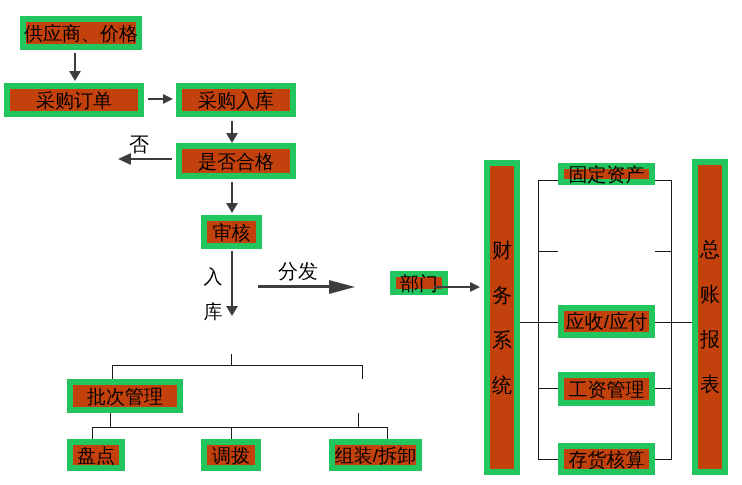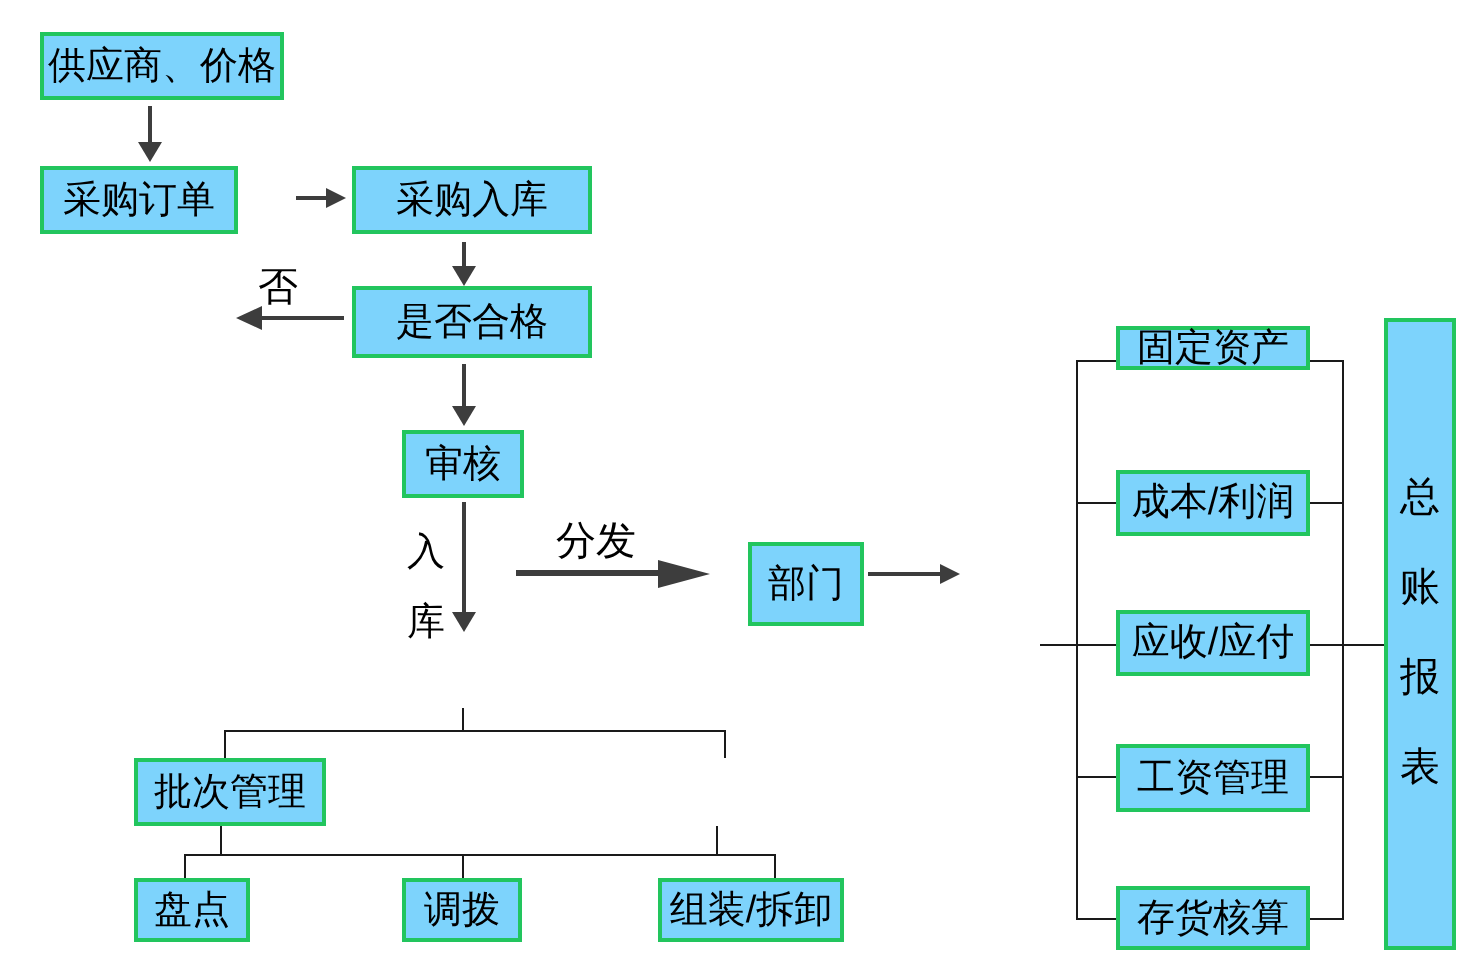--- a/index.html
+++ b/index.html
@@ -1,21 +1,21 @@
 <!DOCTYPE html>
 <html><head>
 <meta charset="utf-8">
 <style>
   html,body{margin:0;padding:0;background:#ffffff;}
   #canvas{
     position:relative;width:742px;height:485px;background:#ffffff;overflow:hidden;
     font-family:"Liberation Sans","DejaVu Sans",sans-serif;color:#000;
   }
   .box{
-    position:absolute;box-sizing:border-box;border:2px solid #22c55e;background:#7dd3fc;
+    position:absolute;box-sizing:border-box;border:6px solid #22c55e;background:#c2410c;
     display:flex;align-items:center;justify-content:center;
     font-size:19px;line-height:1;white-space:nowrap;color:#000;
   }
   .vbox{
     white-space:normal;word-break:break-all;text-align:center;
     font-size:20px;line-height:45px;padding:0 7px;
   }
   .lbl{position:absolute;font-size:20px;line-height:1.1;color:#000;white-space:nowrap;}
   .vlbl{white-space:normal;word-break:break-all;text-align:center;font-size:19px;line-height:35px;}
   .hl{position:absolute;height:1px;background:#1a1a1a;}
@@ -27,33 +27,33 @@
   .t-right{border-top:5px solid transparent;border-bottom:5px solid transparent;border-left:10px solid #3d3d3d;}
   .t-left{border-top:6px solid transparent;border-bottom:6px solid transparent;border-right:13px solid #3d3d3d;}
   .t-right-big{border-top:7px solid transparent;border-bottom:7px solid transparent;border-left:26px solid #3d3d3d;}
 </style>
 </head>
 <body>
 
 <div id="canvas">
 
   <div class="box" style="left:20px;top:16px;width:122px;height:34px">供应商、价格</div>
-  <div class="box" style="left:20px;top:83px;width:99px;height:34px">采购订单</div>
+  <div class="box" style="left:4px;top:83px;width:140px;height:34px">采购订单</div>
   <div class="box" style="left:176px;top:83px;width:120px;height:34px">采购入库</div>
   <div class="box" style="left:176px;top:143px;width:120px;height:36px">是否合格</div>
   <div class="box" style="left:201px;top:215px;width:61px;height:34px">审核</div>
-  <div class="box" style="left:374px;top:271px;width:58px;height:42px">部门</div>
+  <div class="box" style="left:390px;top:271px;width:58px;height:24px">部门</div>
 
-  <div class="box" style="left:67px;top:379px;width:96px;height:34px">批次管理</div>
+  <div class="box" style="left:67px;top:379px;width:116px;height:34px">批次管理</div>
   <div class="box" style="left:67px;top:439px;width:58px;height:32px">盘点</div>
   <div class="box" style="left:201px;top:439px;width:60px;height:32px">调拨</div>
   <div class="box" style="left:329px;top:439px;width:93px;height:32px">组装/拆卸</div>
 
+  <div class="box vbox" style="left:484px;top:160px;width:36px;height:315px">财务系统</div>
   <div class="box" style="left:558px;top:163px;width:97px;height:22px">固定资产</div>
-  <div class="box" style="left:558px;top:235px;width:97px;height:33px">成本/利润</div>
   <div class="box" style="left:558px;top:305px;width:97px;height:33px">应收/应付</div>
   <div class="box" style="left:558px;top:372px;width:97px;height:34px">工资管理</div>
   <div class="box" style="left:558px;top:443px;width:97px;height:32px">存货核算</div>
   <div class="box vbox" style="left:692px;top:159px;width:36px;height:316px">总账报表</div>
 
   <div class="lbl" style="left:129px;top:133px">否</div>
   <div class="lbl vlbl" style="left:202px;top:259px;width:22px">入库</div>
   <div class="lbl" style="left:278px;top:260px">分发</div>
 
   <div class="sv" style="left:74px;top:53px;height:19px"></div>

